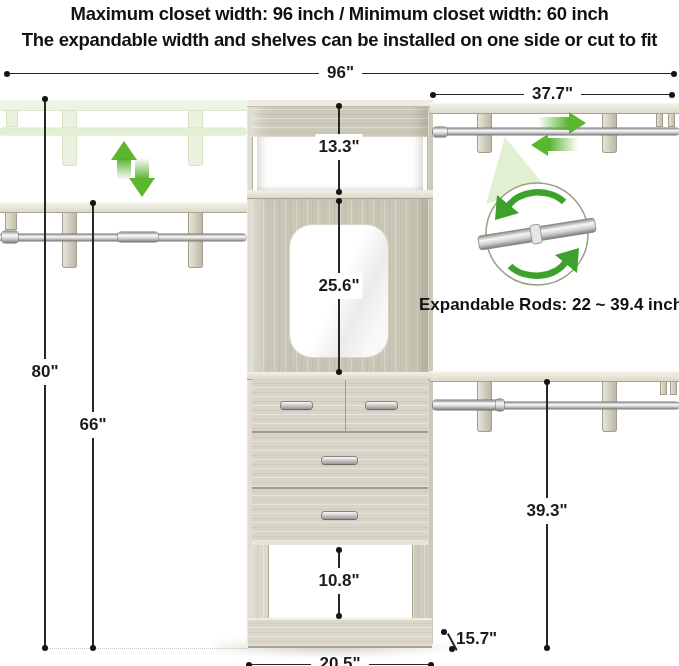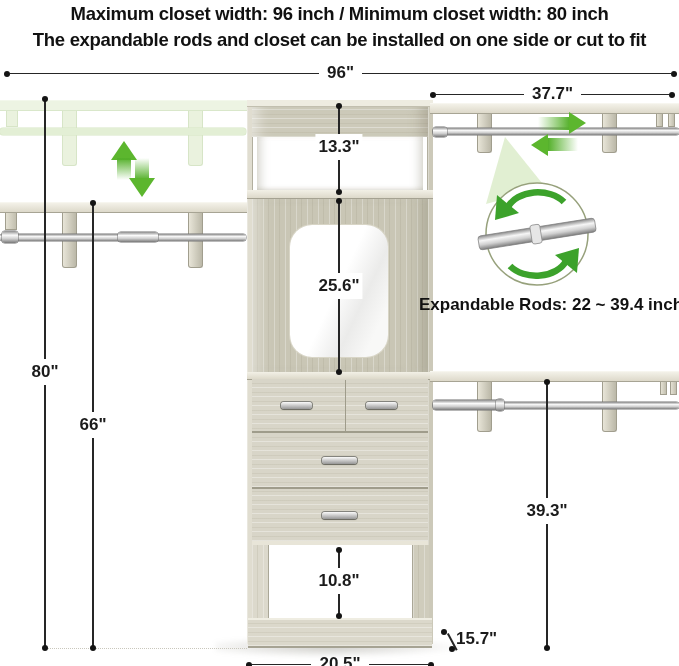--- a/index.html
+++ b/index.html
@@ -48,22 +48,22 @@
   .handle{position:absolute;height:7px;border-radius:3px;background:linear-gradient(#fbfbfb,#969696);
           box-shadow:0 1px 1px rgba(90,88,75,.55),0 0 0 1px #83837d;z-index:2;}
   .divline{position:absolute;background:#9f9c8b;z-index:2;}
   .callout-label{position:absolute;font-weight:bold;font-size:17px;color:#111;white-space:nowrap;z-index:7;}
 </style>
 </head>
 <body>
 
 <div id="stage">
 
-  <div class="ttl" style="top:3px;">Maximum closet width: 96 inch / Minimum closet width: 80 inch</div>
-  <div class="ttl" style="top:29px;">The expandable rods and closet can be installed on one side or cut to fit</div>
+  <div class="ttl" style="top:3px;">Maximum closet width: 96 inch / Minimum closet width: 60 inch</div>
+  <div class="ttl" style="top:29px;">The expandable width and shelves can be installed on one side or cut to fit</div>
 
   <div class="ghost">
     <div class="shelf" style="left:0;top:100px;width:247px;"></div>
     <div class="wallpiece" style="left:6px;top:110px;height:16px;"></div>
     <div class="bracket" style="left:62px;top:110px;height:55px;"></div>
     <div class="bracket" style="left:188px;top:110px;height:55px;"></div>
     <div class="rod" style="left:0;top:128px;width:246px;"></div>
   </div>
 
   <div class="ah-up" style="left:111px;top:141px;"></div>

